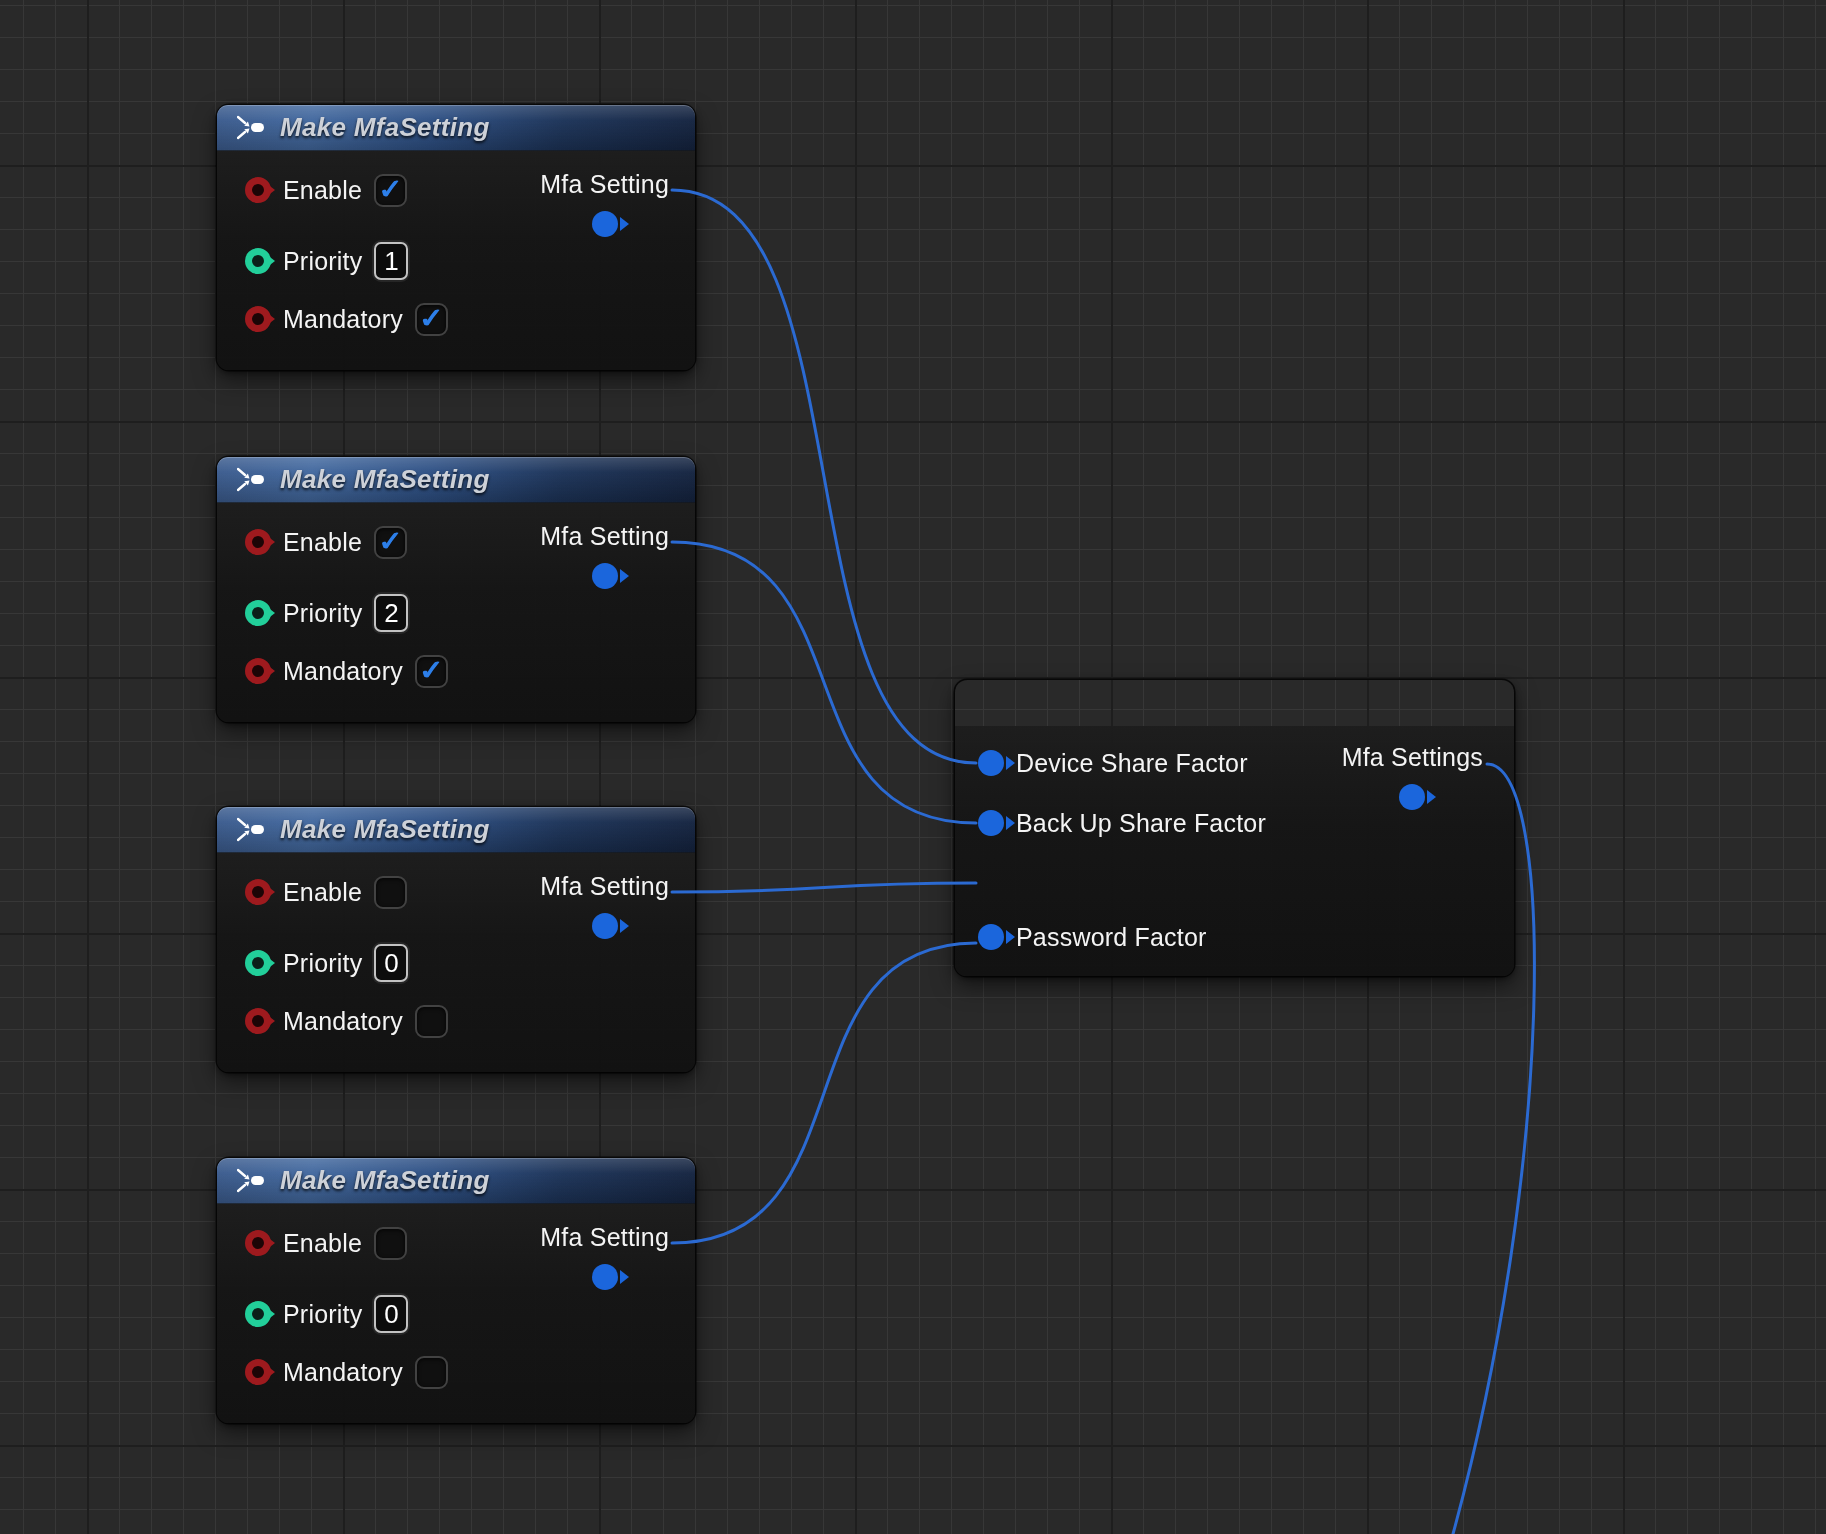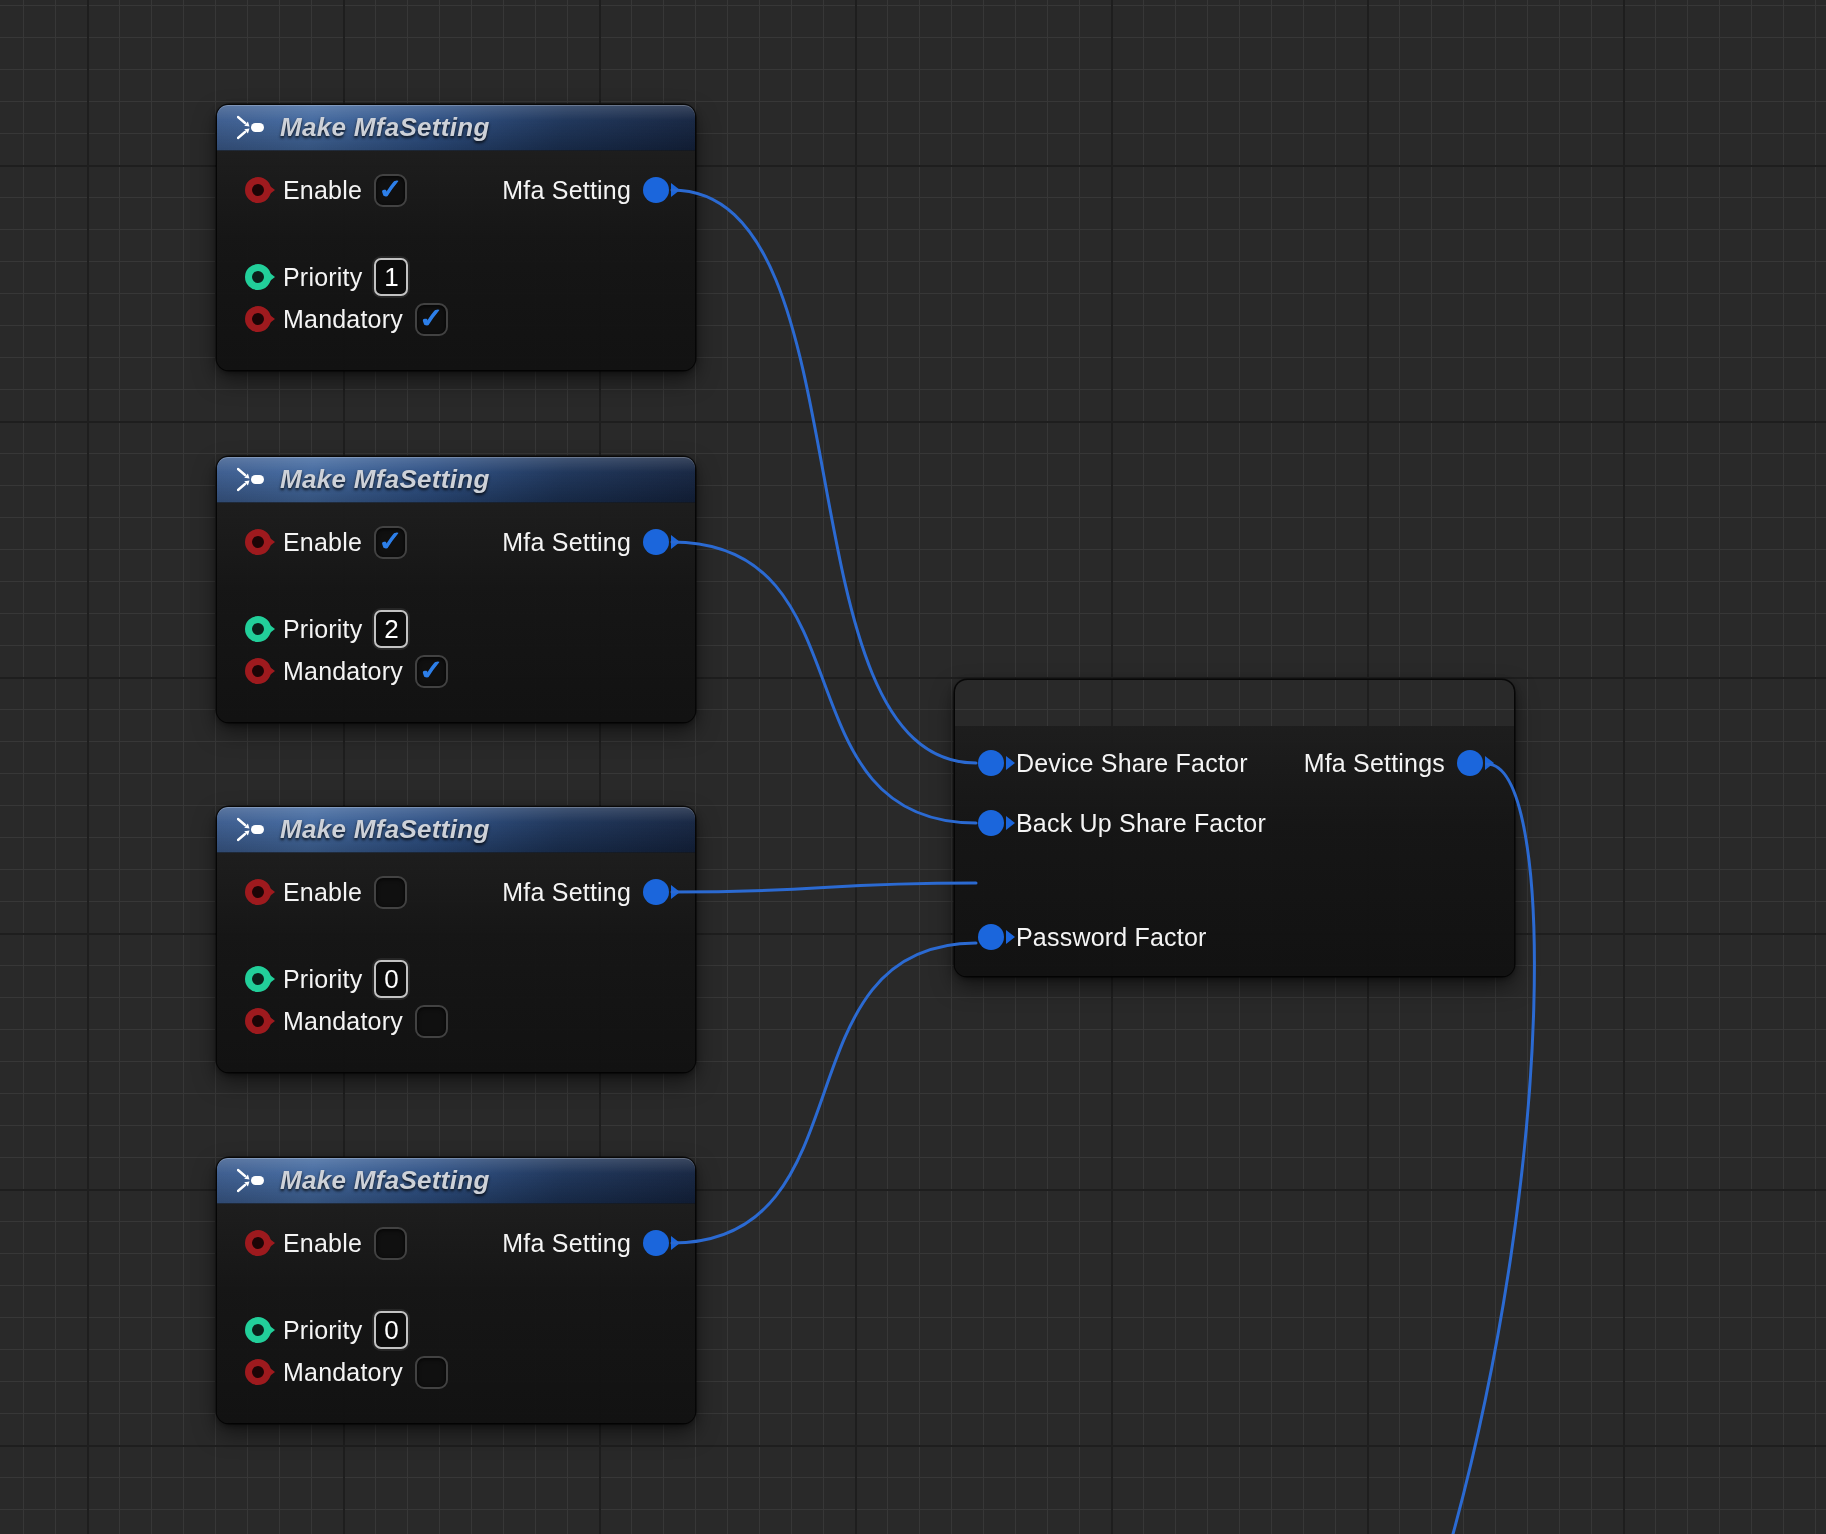--- a/index.html
+++ b/index.html
@@ -53,27 +53,27 @@
   .nicon { width: 28px; height: 27px; flex: none; display: inline-flex; }
 
   .body {
     position: absolute; left: 0; right: 0; top: 46px; bottom: 0;
     border-radius: 0 0 11px 11px;
     background: linear-gradient(180deg, rgba(29,29,29,0.96) 0%, rgba(21,21,21,0.96) 40%, rgba(17,17,17,0.96) 100%);
   }
 
   .row { position: absolute; height: 40px; display: flex; align-items: center; gap: 12px; white-space: nowrap; }
   .row.in  { left: 0; }
-  .row.out { right: 0; flex-direction: row; }
+  .row.out { right: 0; flex-direction: column; }
   .setting-node  .row.in  { padding-left: 28px; }
   .setting-node  .row.out { padding-right: 26px; }
   .settings-node .row.in  { padding-left: 23px; }
   .settings-node .row.out { padding-right: 31px; }
   
-  .setting-node  .sr1 { top: 65px; }  .setting-node  .sr2 { top: 152px; } .setting-node .sr3 { top: 194px; }
+  .setting-node  .sr1 { top: 65px; }  .setting-node  .sr2 { top: 136px; } .setting-node .sr3 { top: 194px; }
   .settings-node .tr1 { top: 63px; }  .settings-node .tr2 { top: 123px; }
   .settings-node .tr3 { top: 183px; } .settings-node .tr4 { top: 237px; }
 
   .lbl { font-size: 25px; color: #f4f4f4; letter-spacing: 0.2px; }
 
   .pin { width: 26px; height: 26px; border-radius: 50%; position: relative; flex: none; }
   .pin::after {
     content: ""; position: absolute; left: 100%; margin-left: 2px; top: 50%;
     transform: translateY(-50%);
     border-top: 7px solid transparent; border-bottom: 7px solid transparent;

